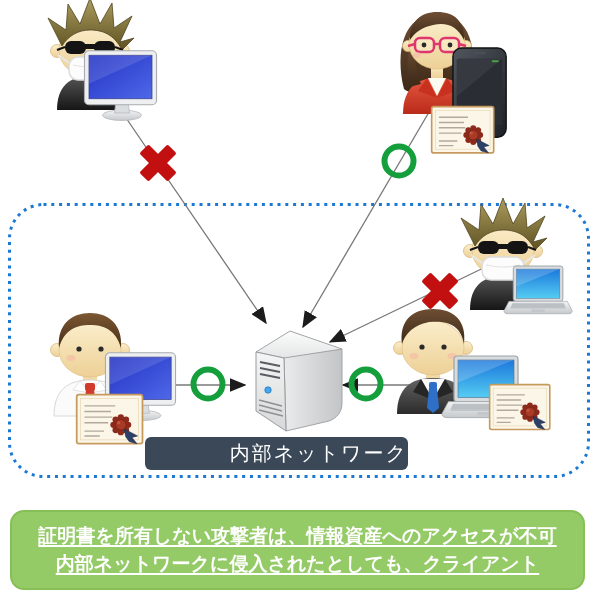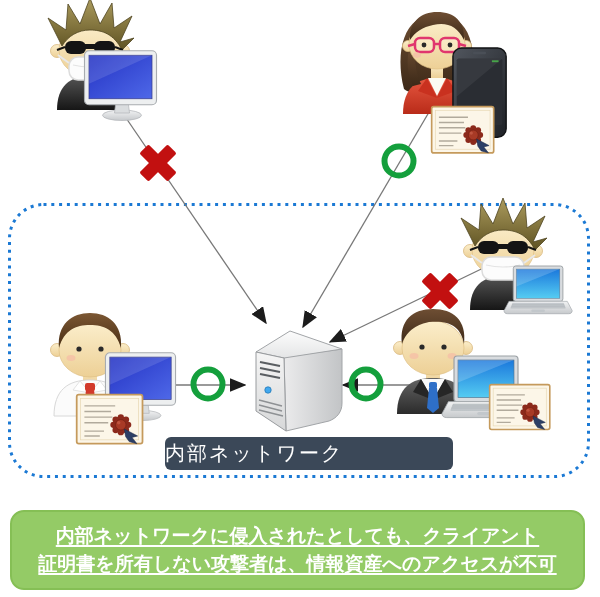--- a/index.html
+++ b/index.html
@@ -10,25 +10,24 @@
     --caption-bg:#94CB66;
     --caption-text:#FFFFFF;
   }
   html,body{margin:0;padding:0;background:#fff;}
   .canvas{
     position:relative;width:600px;height:597px;background:#fff;overflow:hidden;
     font-family:"Liberation Sans","DejaVu Sans",sans-serif;
   }
   .canvas > svg{position:absolute;left:0;top:0;}
   .net-label{
-    position:absolute;left:145px;top:437px;width:288px;height:33px;
+    position:absolute;left:145px;top:437px;width:263px;height:33px;
     background:var(--network-label-bg);border-radius:6px;
-    color:#fff;font-size:20px;line-height:33px;text-align:left;letter-spacing:2px;
+    color:#fff;font-size:20px;line-height:33px;text-align:right;letter-spacing:2px;
     z-index:5;
-    margin-left:20px;
   }
   .caption{
     position:absolute;left:10px;top:510px;width:575px;height:80px;
     background:var(--caption-bg);border:2px solid #85BF55;border-radius:14px;
     box-sizing:border-box;z-index:5;
     display:flex;flex-direction:column;justify-content:center;align-items:center;
   }
   .caption .cap-line{
     color:var(--caption-text);font-size:19px;font-weight:bold;line-height:28px;
     text-decoration:underline;text-underline-offset:3px;text-decoration-thickness:2px;
@@ -284,17 +283,17 @@
   <use href="#i-ban" transform="translate(158,163)"></use>
   <use href="#i-ban" transform="translate(440,291)"></use>
   <use href="#i-ok" transform="translate(399,161)"></use>
   <use href="#i-ok" transform="translate(208,384)"></use>
   <use href="#i-ok" transform="translate(366,384)"></use>
 </svg>
 
   <div class="net-label">内部ネットワーク</div>
 
   <div class="caption">
+    <div class="cap-line">証明書を所有しない攻撃者は、情報資産へのアクセスが不可</div>
     <div class="cap-line">内部ネットワークに侵入されたとしても、クライアント</div>
-    <div class="cap-line">証明書を所有しない攻撃者は、情報資産へのアクセスが不可</div>
   </div>
 
 </div>
 
 </body></html>

